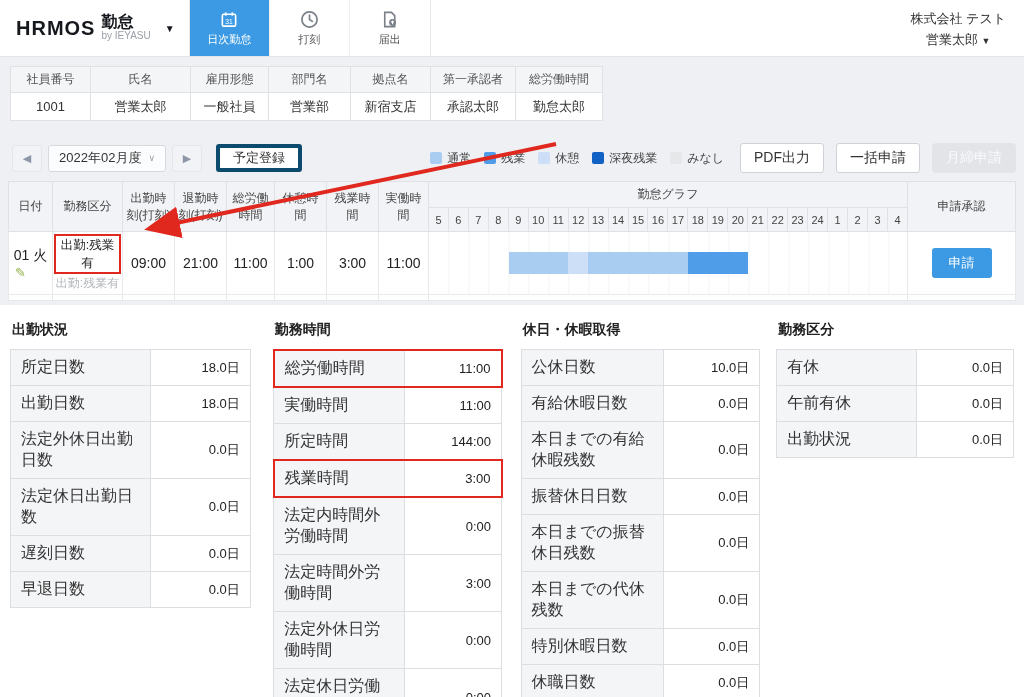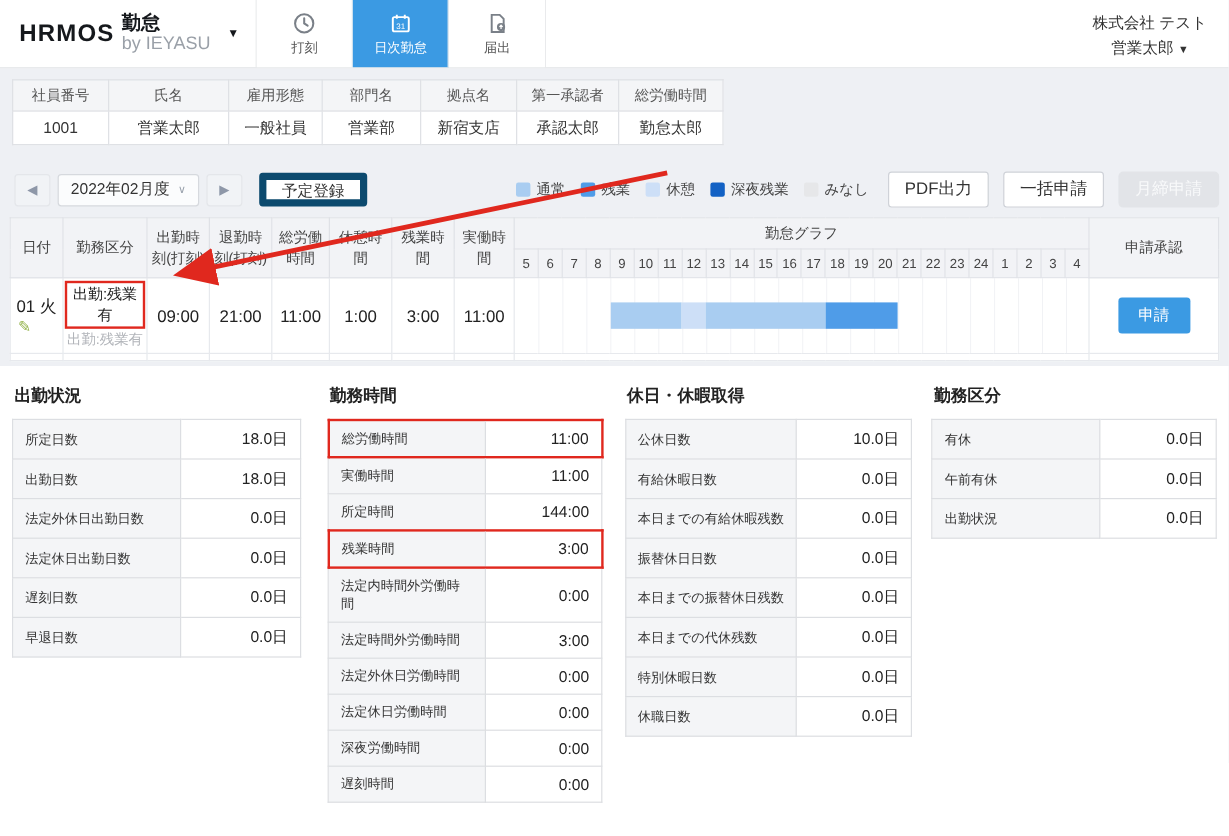--- a/index.html
+++ b/index.html
@@ -6,21 +6,21 @@
   html,body { width:1024px; height:697px; }
   body { font-family:"Liberation Sans","DejaVu Sans",sans-serif; background:#eef0f4; color:#333; overflow:hidden; }
   .app { position:relative; width:1024px; height:697px; background:#eef0f4; }
 
   
   .topbar { position:relative; height:57px; background:#fff; border-bottom:1px solid #e3e5e8; display:flex; align-items:stretch; }
   .logo-area { display:flex; align-items:center; padding:0 14px 0 16px; }
   .brand { font-size:20px; font-weight:800; letter-spacing:1px; color:#15181c; }
   .brand-sub { margin-left:6px; display:flex; flex-direction:column; line-height:1.05; }
   .brand-product { font-size:16px; font-weight:700; color:#15181c; }
-  .brand-byline { font-size:15px; color:#9aa0a8; }
+  .brand-byline { font-size:10px; color:#9aa0a8; }
   .logo-caret { margin-left:14px; font-size:10px; color:#15181c; cursor:pointer; }
   .tabs { display:flex; border-left:1px solid #e9eaec; border-right:1px solid #e9eaec; }
   .tab { width:80px; display:flex; flex-direction:column; align-items:center; justify-content:center; gap:3px; font-size:11px; color:#555; border-right:1px solid #efefef; cursor:pointer; background:#fff; }
   .tab:last-child { border-right:none; }
   .tab.active { background:#3b9ae3; color:#fff; }
   .tab .ticon { height:20px; display:flex; align-items:center; justify-content:center; }
   .account { margin-left:auto; padding:8px 18px 0 0; text-align:center; font-size:13px; color:#333; line-height:1.65; }
   .account .caret { font-size:9px; color:#333; }
   .account-user { cursor:pointer; }
 
@@ -36,21 +36,21 @@
 
   
   .annotation { position:absolute; left:236px; top:58px; background:#fff; border:1px solid #f1f1f1; box-shadow:0 1px 2px rgba(0,0,0,.06); padding:3px 12px; font-size:15px; font-weight:700; color:#e0281e; z-index:6; white-space:nowrap; }
   .arrow-svg { position:absolute; left:0; top:0; width:1024px; height:640px; z-index:5; pointer-events:none; }
 
   
   .toolbar { display:flex; align-items:center; margin:22px 8px 0 12px; height:30px; }
   .nav-btn { width:30px; height:27px; background:#f1f3f6; border:1px solid #e4e6ea; border-radius:3px; color:#8e97a8; font-size:11px; display:flex; align-items:center; justify-content:center; cursor:pointer; }
   .month-btn { margin:0 6px; height:27px; background:#fbfcfd; border:1px solid #d6d9de; border-radius:3px; padding:0 10px; font-size:13px; color:#333; display:flex; align-items:center; gap:7px; cursor:pointer; }
   .month-btn .sel-caret { font-size:9px; color:#98a0ab; }
-  .plan-btn { margin-left:14px; height:28px; background:#fff; border:6px solid #0c4a6e; border-radius:3px; padding:0 13px; font-size:13px; color:#333; cursor:pointer; }
+  .plan-btn { margin-left:14px; height:28px; background:#fff; border:4px solid #0c4a6e; border-radius:3px; padding:0 13px; font-size:13px; color:#333; cursor:pointer; }
   .toolbar-right { margin-left:auto; display:flex; align-items:center; gap:12px; }
   .legend { display:flex; align-items:center; gap:13px; margin-right:4px; }
   .legend-item { display:flex; align-items:center; gap:5px; font-size:12px; color:#444;justify-content:center; }
   .legend-chip { width:12px; height:12px; border-radius:2px; display:inline-block; }
   .wbtn { height:30px; background:#fff; border:1px solid #cfd2d8; border-radius:3px; padding:0 13px; font-size:14px; color:#333; cursor:pointer; }
   .dbtn { height:30px; background:#e2e4e8; border:1px solid #e2e4e8; border-radius:4px; padding:0 13px; font-size:14px; color:#f8f9fa; cursor:default; }
 
   
   .att-wrap { margin:8px 8px 0 8px; }
   .att-table { border-collapse:collapse; width:1008px; table-layout:fixed; background:#fff; }
@@ -68,21 +68,21 @@
   .type-sub { display:block; font-size:12px; color:#b2b5ba; margin-top:1px; }
   .graph-cell { position:relative; padding:0 !important; background:repeating-linear-gradient(to right,#fff 0 19px,#f1f2f5 19px 20px) !important; }
   .graph-bar-seg { position:absolute; top:50%; margin-top:-11px; height:22px; }
   .apply-btn { background:#3b9ae3; color:#fff; border:none; border-radius:3px; font-size:13px; padding:6px 17px; cursor:pointer; }
   .row-stub td { height:6px; padding:0; }
 
   
   .summary { margin-top:4px; background:#fff; padding:14px 10px 16px 10px; min-height:413px; display:flex; align-items:flex-start; }
   .sum-col h3 { font-size:14px; font-weight:700; color:#222; margin:2px 0 10px 2px; }
   .sum-table { border-collapse:collapse; }
-  .sum-table td { border:1px solid #dcdee2; font-size:11px; padding:7px 10px; height:28px; }
+  .sum-table td { border:1px solid #dcdee2; font-size:16px; padding:7px 10px; height:28px; }
   .sum-table td.lbl { background:#f4f5f7; color:#333; }
   .sum-table td.val { background:#fff; color:#222; text-align:right; font-size:13px; }
   .w-att  td.lbl{width:140px} .w-att  td.val{width:100px}
   .w-wh   td.lbl{width:131px} .w-wh   td.val{width:97px}
   .w-hol  td.lbl{width:143px} .w-hol  td.val{width:96px}
   .w-cat  td.lbl{width:140px} .w-cat  td.val{width:97px}
   .col1{margin-left:0} .col2{margin-left:22px} .col3{margin-left:18px} .col4{margin-left:16px}
   tr.hl td { border-top:2px solid #e0281e; border-bottom:2px solid #e0281e; }
   tr.hl td.lbl { border-left:2px solid #e0281e; }
   tr.hl td.val { border-right:2px solid #e0281e; }
@@ -95,39 +95,39 @@
   <div class="topbar">
     <div class="logo-area">
       <span class="brand">HRMOS</span>
       <span class="brand-sub">
         <span class="brand-product">勤怠</span>
         <span class="brand-byline">by IEYASU</span>
       </span>
       <span class="logo-caret">▼</span>
     </div>
     <div class="tabs">
-      <div class="tab">
-        <span class="ticon">
-          <svg width="19" height="19" viewBox="0 0 20 20">
-              <circle cx="10" cy="10" r="8" fill="none" stroke="#7a8088" stroke-width="1.8"></circle>
-              <path d="M10 5.5 V10 L13 12" fill="none" stroke="#7a8088" stroke-width="1.8" stroke-linecap="round"></path>
-            </svg>
-        </span>
-        <span>打刻</span>
-      </div>
       <div class="tab active">
         <span class="ticon">
           <svg width="20" height="19" viewBox="0 0 20 20">
               <rect x="3" y="4.5" width="14" height="12.5" rx="1.5" fill="none" stroke="#ffffff" stroke-width="1.7"></rect>
               <line x1="6.5" y1="2.5" x2="6.5" y2="6" stroke="#ffffff" stroke-width="1.7"></line>
               <line x1="13.5" y1="2.5" x2="13.5" y2="6" stroke="#ffffff" stroke-width="1.7"></line>
               <text x="10" y="14.5" font-size="7" fill="#ffffff" text-anchor="middle" font-family="Liberation Sans, sans-serif">31</text>
             </svg>
         </span>
         <span>日次勤怠</span>
+      </div>
+      <div class="tab">
+        <span class="ticon">
+          <svg width="19" height="19" viewBox="0 0 20 20">
+              <circle cx="10" cy="10" r="8" fill="none" stroke="#7a8088" stroke-width="1.8"></circle>
+              <path d="M10 5.5 V10 L13 12" fill="none" stroke="#7a8088" stroke-width="1.8" stroke-linecap="round"></path>
+            </svg>
+        </span>
+        <span>打刻</span>
       </div>
       <div class="tab">
         <span class="ticon">
           <svg width="19" height="19" viewBox="0 0 20 20">
               <path d="M5 2.5 h7 l3.5 3.5 v11.5 h-10.5 z" fill="none" stroke="#7a8088" stroke-width="1.7"></path>
               <circle cx="13.2" cy="13.2" r="3.6" fill="#7a8088"></circle>
               <path d="M13.2 15 V11.6 M11.8 13 l1.4 -1.5 1.4 1.5" stroke="#ffffff" stroke-width="1.1" fill="none"></path>
             </svg>
         </span>
         <span>届出</span>

